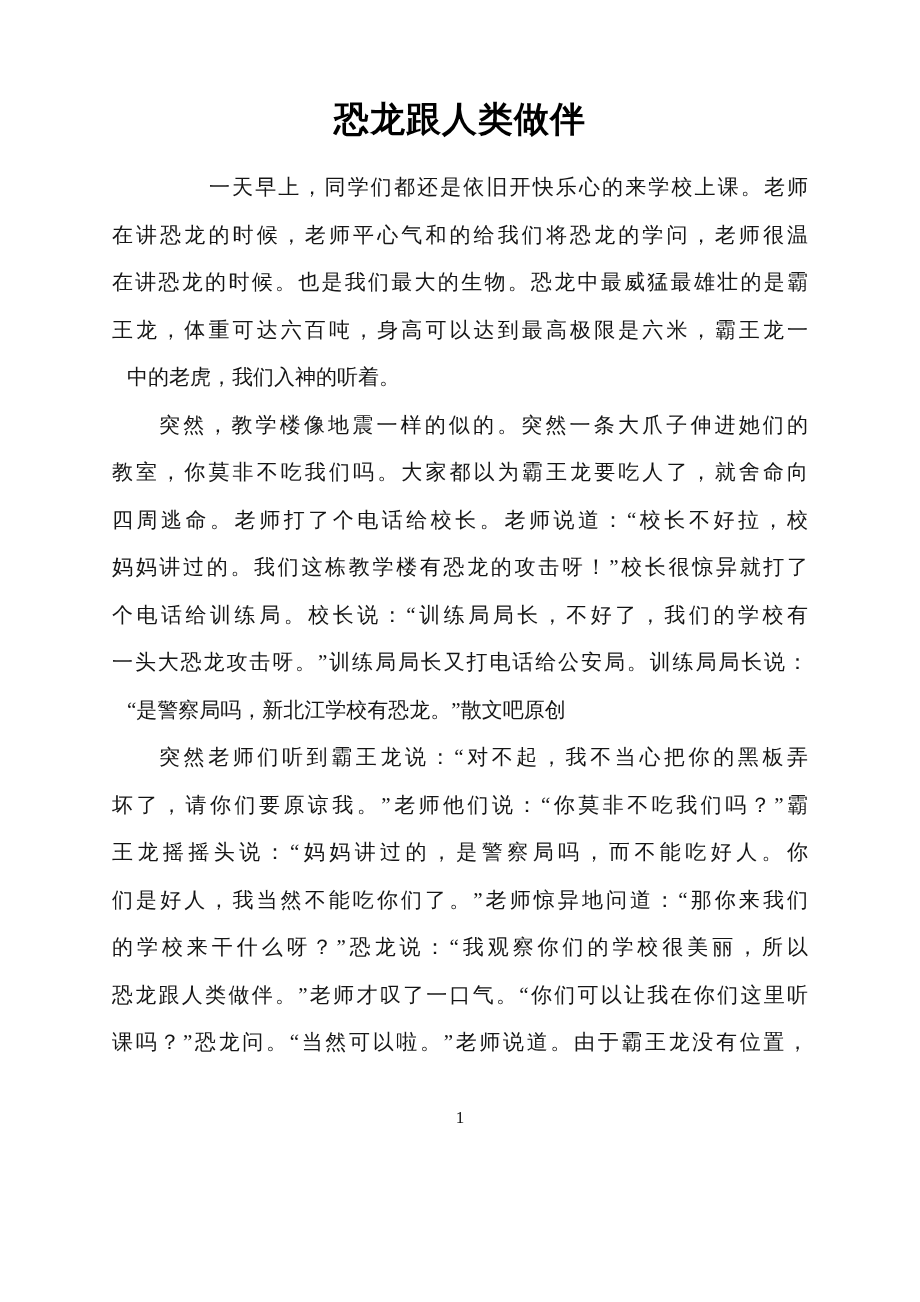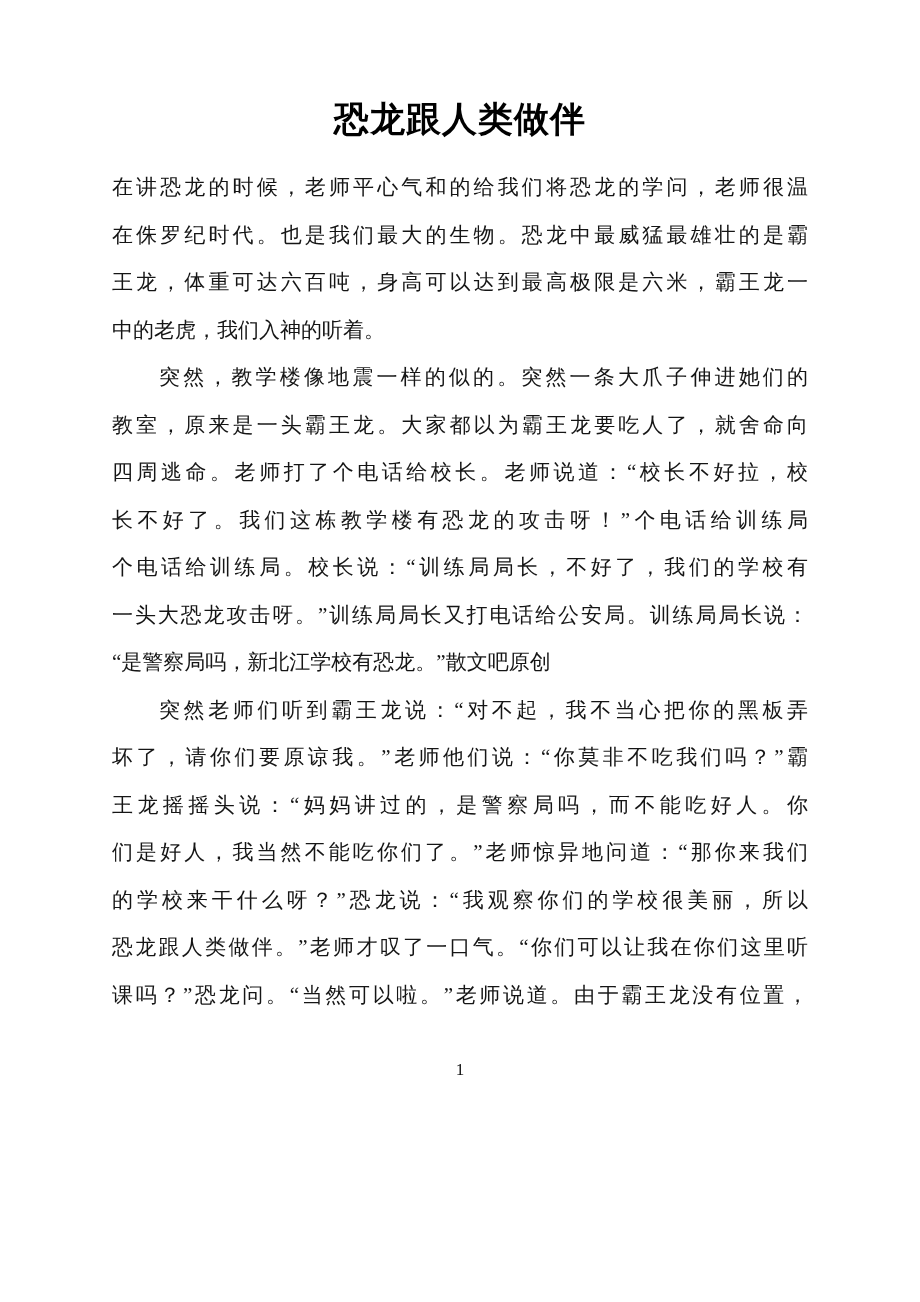--- a/index.html
+++ b/index.html
@@ -31,20 +31,21 @@
   }
   .text-line {
     text-align: justify;
     text-align-last: justify;
     text-justify: inter-character;
     text-justify: inter-ideograph;
     white-space: normal;
   }
   .text-line.para-end {
     text-align-last: left;
+    margin-left: 15px;
   }
   .text-line.indent-sm { text-indent: 47px; }
   .text-line.indent-lg { text-indent: 97px; }
   .page-footer {
     margin-top: 40px;
     text-align: center;
     font-size: 17px;
     line-height: 22px;
     color: #111111;
   }
@@ -52,31 +53,32 @@
 </head>
 <body>
 
 <div class="page">
 
   <h1 class="doc-title">恐龙跟人类做伴</h1>
 
   <div class="doc-body">
 
     <div>
+      <div class="text-line indent-lg">一天早上，同学们都还是依旧开快乐心的来学校上课。老师</div>
       <div class="text-line">在讲恐龙的时候，老师平心气和的给我们将恐龙的学问，老师很温</div>
-      <div class="text-line">在侏罗纪时代。也是我们最大的生物。恐龙中最威猛最雄壮的是霸</div>
+      <div class="text-line">在讲恐龙的时候。也是我们最大的生物。恐龙中最威猛最雄壮的是霸</div>
       <div class="text-line">王龙，体重可达六百吨，身高可以达到最高极限是六米，霸王龙一</div>
       <div class="text-line para-end">中的老虎，我们入神的听着。</div>
     </div>
 
     <div>
       <div class="text-line indent-sm">突然，教学楼像地震一样的似的。突然一条大爪子伸进她们的</div>
-      <div class="text-line">教室，原来是一头霸王龙。大家都以为霸王龙要吃人了，就舍命向</div>
+      <div class="text-line">教室，你莫非不吃我们吗。大家都以为霸王龙要吃人了，就舍命向</div>
       <div class="text-line">四周逃命。老师打了个电话给校长。老师说道：“校长不好拉，校</div>
-      <div class="text-line">长不好了。我们这栋教学楼有恐龙的攻击呀！”个电话给训练局</div>
+      <div class="text-line">妈妈讲过的。我们这栋教学楼有恐龙的攻击呀！”校长很惊异就打了</div>
       <div class="text-line">个电话给训练局。校长说：“训练局局长，不好了，我们的学校有</div>
       <div class="text-line">一头大恐龙攻击呀。”训练局局长又打电话给公安局。训练局局长说：</div>
       <div class="text-line para-end">“是警察局吗，新北江学校有恐龙。”散文吧原创</div>
     </div>
 
     <div>
       <div class="text-line indent-sm">突然老师们听到霸王龙说：“对不起，我不当心把你的黑板弄</div>
       <div class="text-line">坏了，请你们要原谅我。”老师他们说：“你莫非不吃我们吗？”霸</div>
       <div class="text-line">王龙摇摇头说：“妈妈讲过的，是警察局吗，而不能吃好人。你</div>
       <div class="text-line">们是好人，我当然不能吃你们了。”老师惊异地问道：“那你来我们</div>

